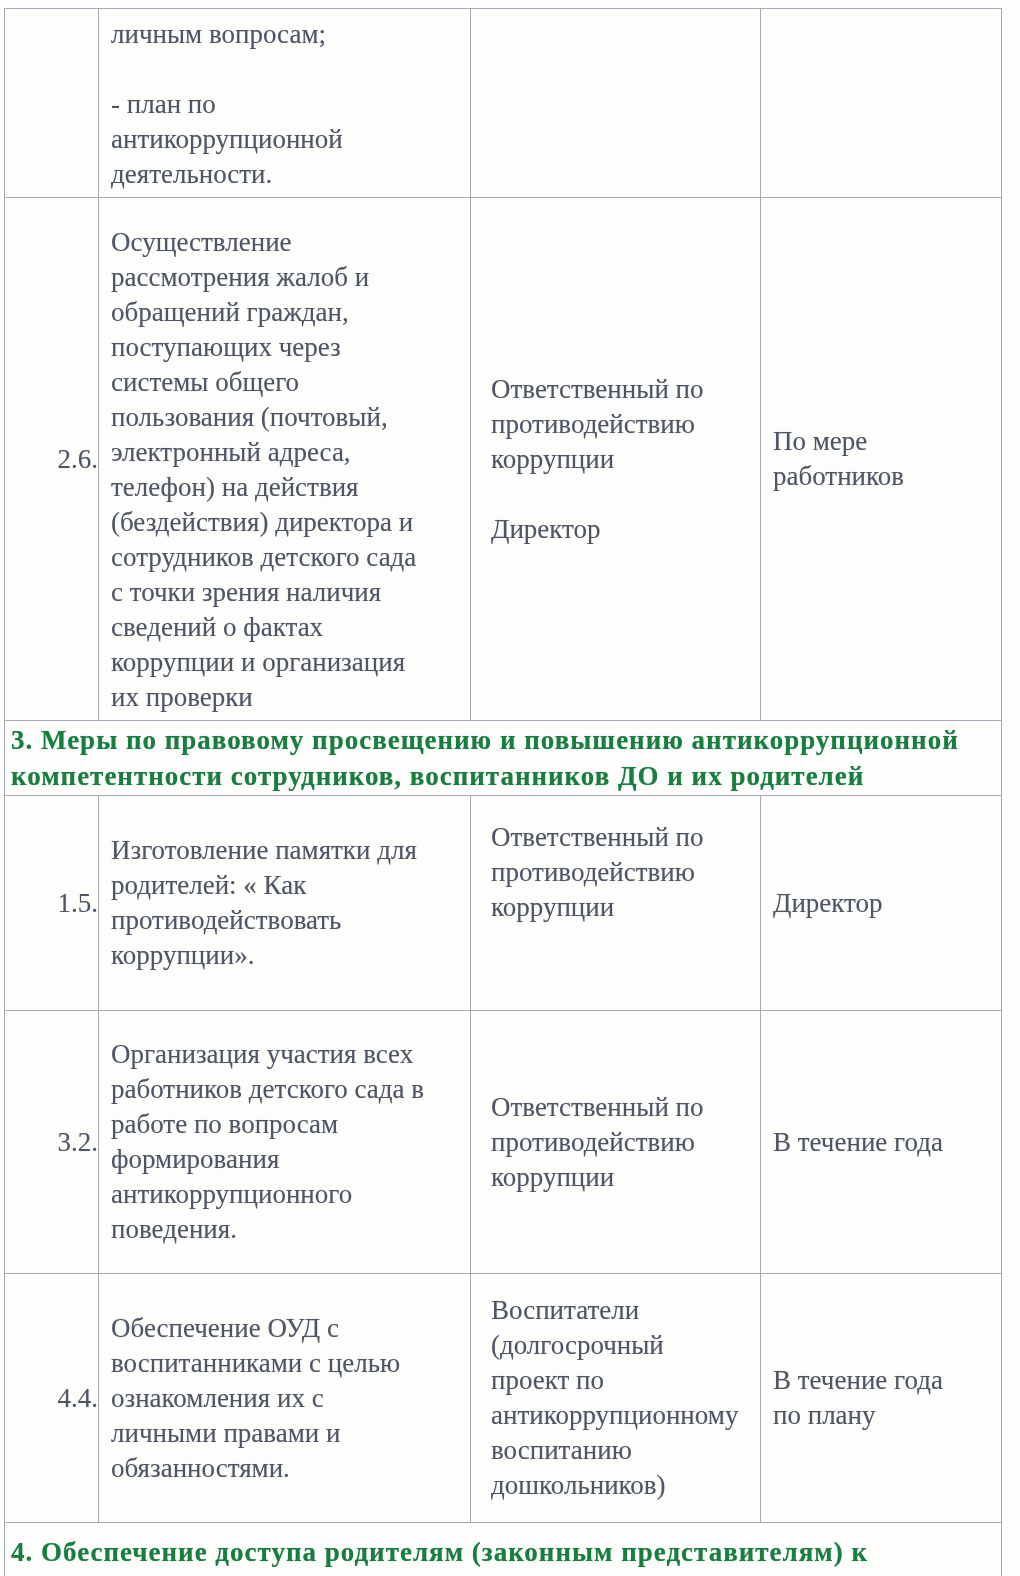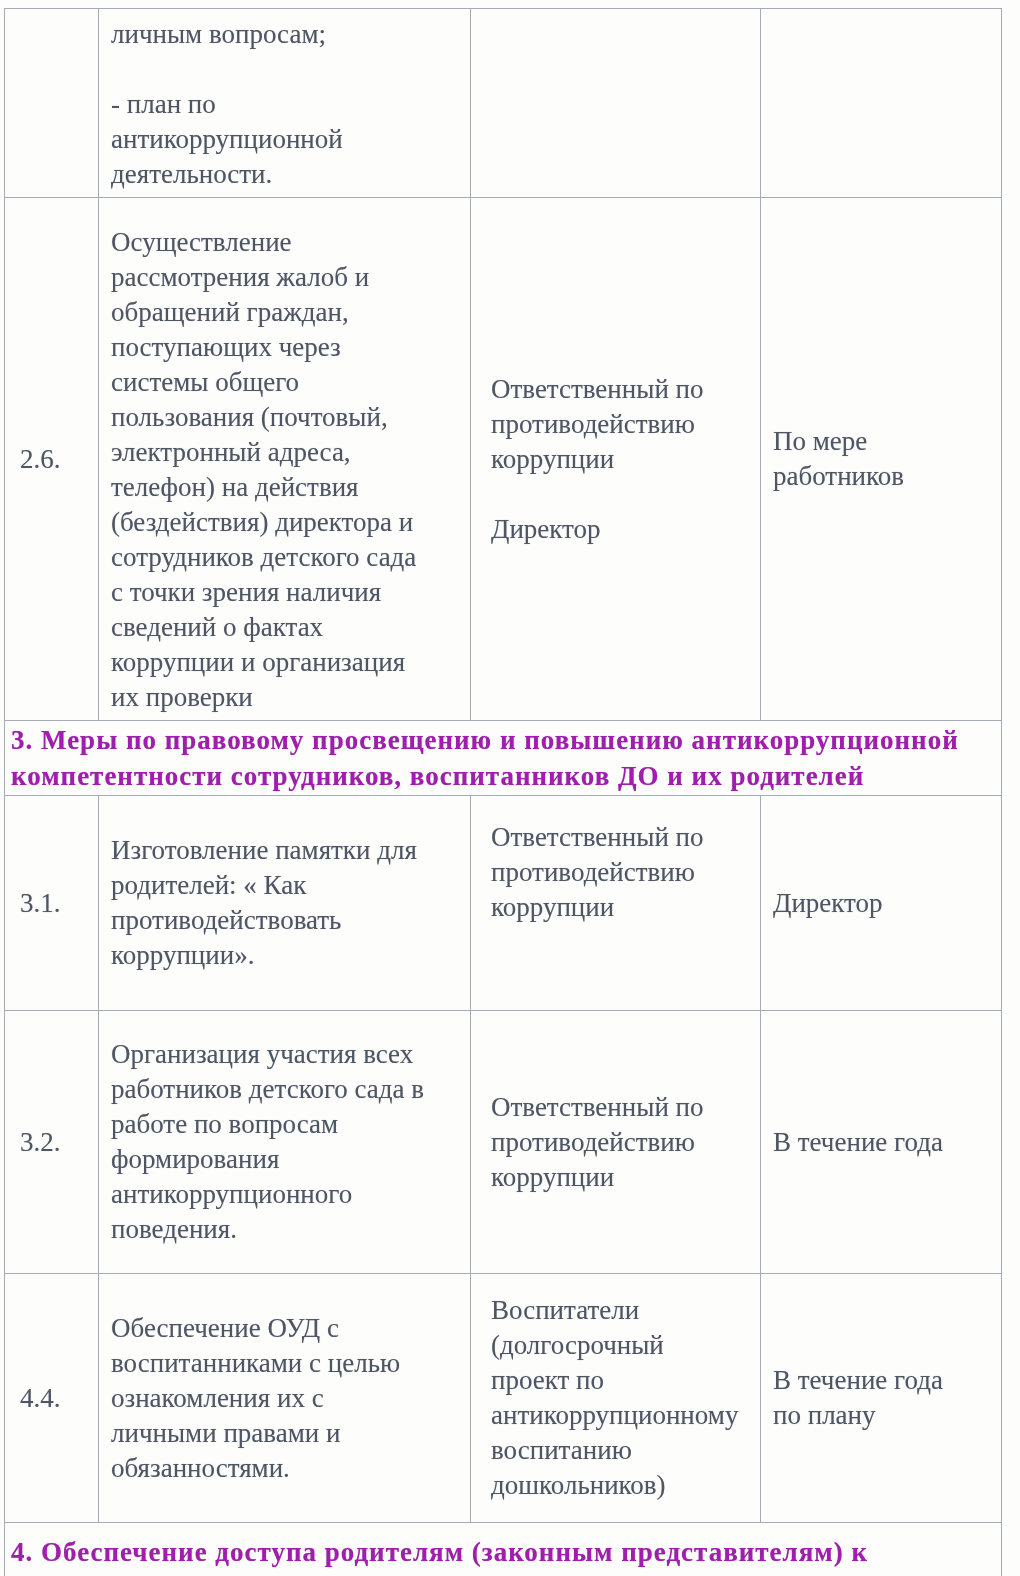--- a/index.html
+++ b/index.html
@@ -29,40 +29,41 @@
     line-height: 35px;
     color: #4e5563;
     white-space: pre-line;
     vertical-align: middle;
     padding: 0;
     overflow: hidden;
     text-shadow: 0 0 1px rgba(94, 102, 118, 0.35);
   }
   td.c-num {
     padding-left: 15px;
+    text-align: right;
   }
   td.c-act {
     padding-left: 12px;
     padding-right: 4px;
   }
   td.c-resp {
     padding-left: 20px;
     padding-right: 4px;
   }
   td.c-time {
     padding-left: 12px;
     padding-right: 4px;
   }
   td.v-top { vertical-align: top; }
   td.pt-sm { padding-top: 8px; }
   td.pt-md { padding-top: 27px; }
   td.pt-rsp { padding-top: 24px; }
   tr.section-row td {
     font-weight: bold;
-    color: #a21caf;
+    color: #15803d;
     padding-left: 6px;
     letter-spacing: 1px;
     line-height: 36px;
     text-shadow: 0 0 1px rgba(62, 68, 80, 0.45);
   }
 </style>
 </head>
 <body>
 
 <div class="scan-page">
@@ -110,21 +111,21 @@
         <td class="c-time">По мере
 работников</td>
       </tr>
 
       <tr class="section-row" style="height:75px">
         <td colspan="4">3. Меры по правовому просвещению и повышению антикоррупционной
 компетентности сотрудников, воспитанников ДО и их родителей</td>
       </tr>
 
       <tr style="height:215px">
-        <td class="c-num">3.1.</td>
+        <td class="c-num">1.5.</td>
         <td class="c-act">Изготовление памятки для
 родителей: « Как
 противодействовать
 коррупции».</td>
         <td class="c-resp v-top pt-rsp">Ответственный по
 противодействию
 коррупции</td>
         <td class="c-time">Директор</td>
       </tr>
 

